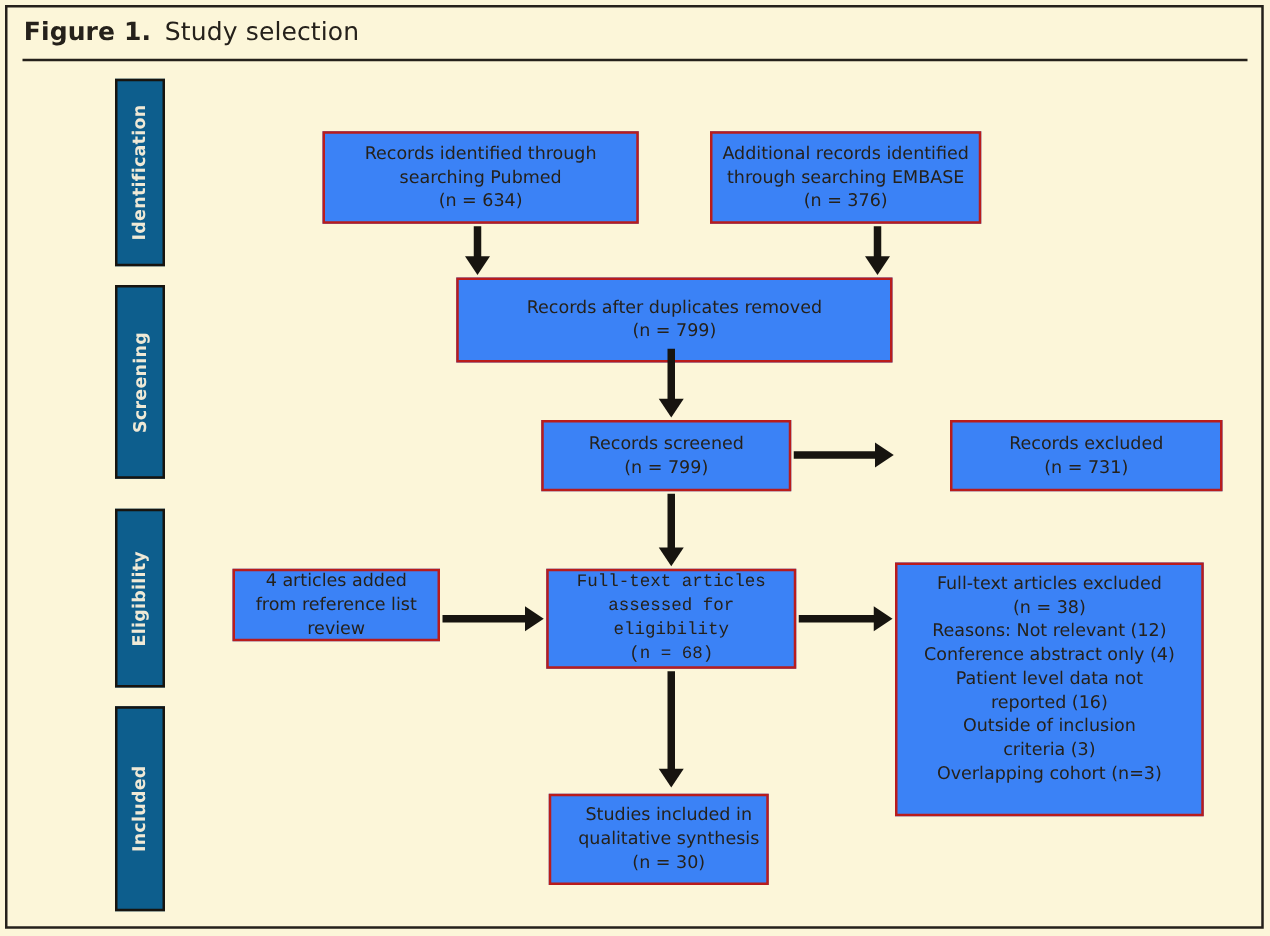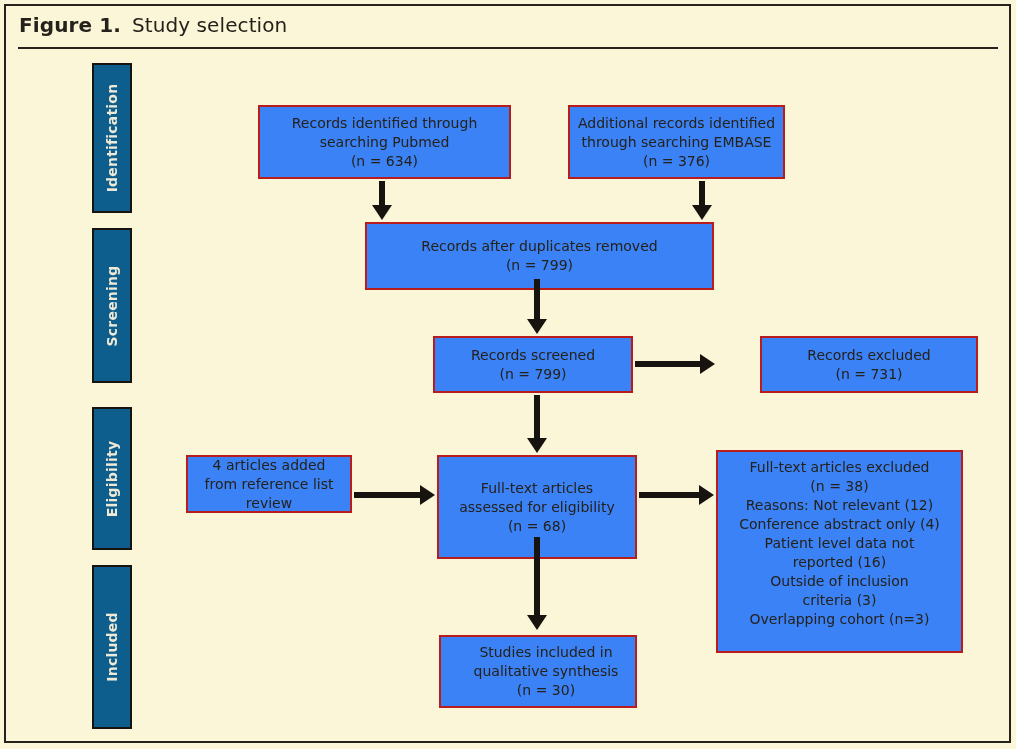--- a/index.html
+++ b/index.html
@@ -90,33 +90,33 @@
 (n = 376)</div>
   <div class="box" style="left:365px; top:222px; width:349px; height:68px;">Records after duplicates removed
 (n = 799)</div>
   <div class="box" style="left:433px; top:336px; width:200px; height:57px;">Records screened
 (n = 799)</div>
   <div class="box" style="left:760px; top:336px; width:218px; height:57px;">Records excluded
 (n = 731)</div>
   <div class="box" style="left:186px; top:455px; width:166px; height:58px;">4 articles added
 from reference list
 review</div>
-  <div class="box" style="left:437px; top:455px; width:200px; height:104px;">Full-text articles
+  <div class="box" style="left:437px; top:455px; width:200px; height:80px;font-family:Liberation Mono, monospace;">Full-text articles
 assessed for eligibility
 (n = 68)</div>
   <div class="box top-align" style="left:716px; top:450px; width:247px; height:203px;">Full-text articles excluded
 (n = 38)
 Reasons: Not relevant (12)
 Conference abstract only (4)
 Patient level data not
 reported (16)
 Outside of inclusion
 criteria (3)
 Overlapping cohort (n=3)</div>
-  <div class="box" style="left:439px; top:635px; width:198px; height:73px;padding-left:20px;">Studies included in
+  <div class="box" style="left:439px; top:635px; width:176px; height:73px;padding-left:20px;">Studies included in
 qualitative synthesis
 (n = 30)</div>
 
   <div class="arrow-v" style="left:372px; top:181px; height:39px;">
     <div class="shaft"></div>
     <div class="head"></div>
   </div>
   <div class="arrow-v" style="left:692px; top:181px; height:39px;">
     <div class="shaft"></div>
     <div class="head"></div>

